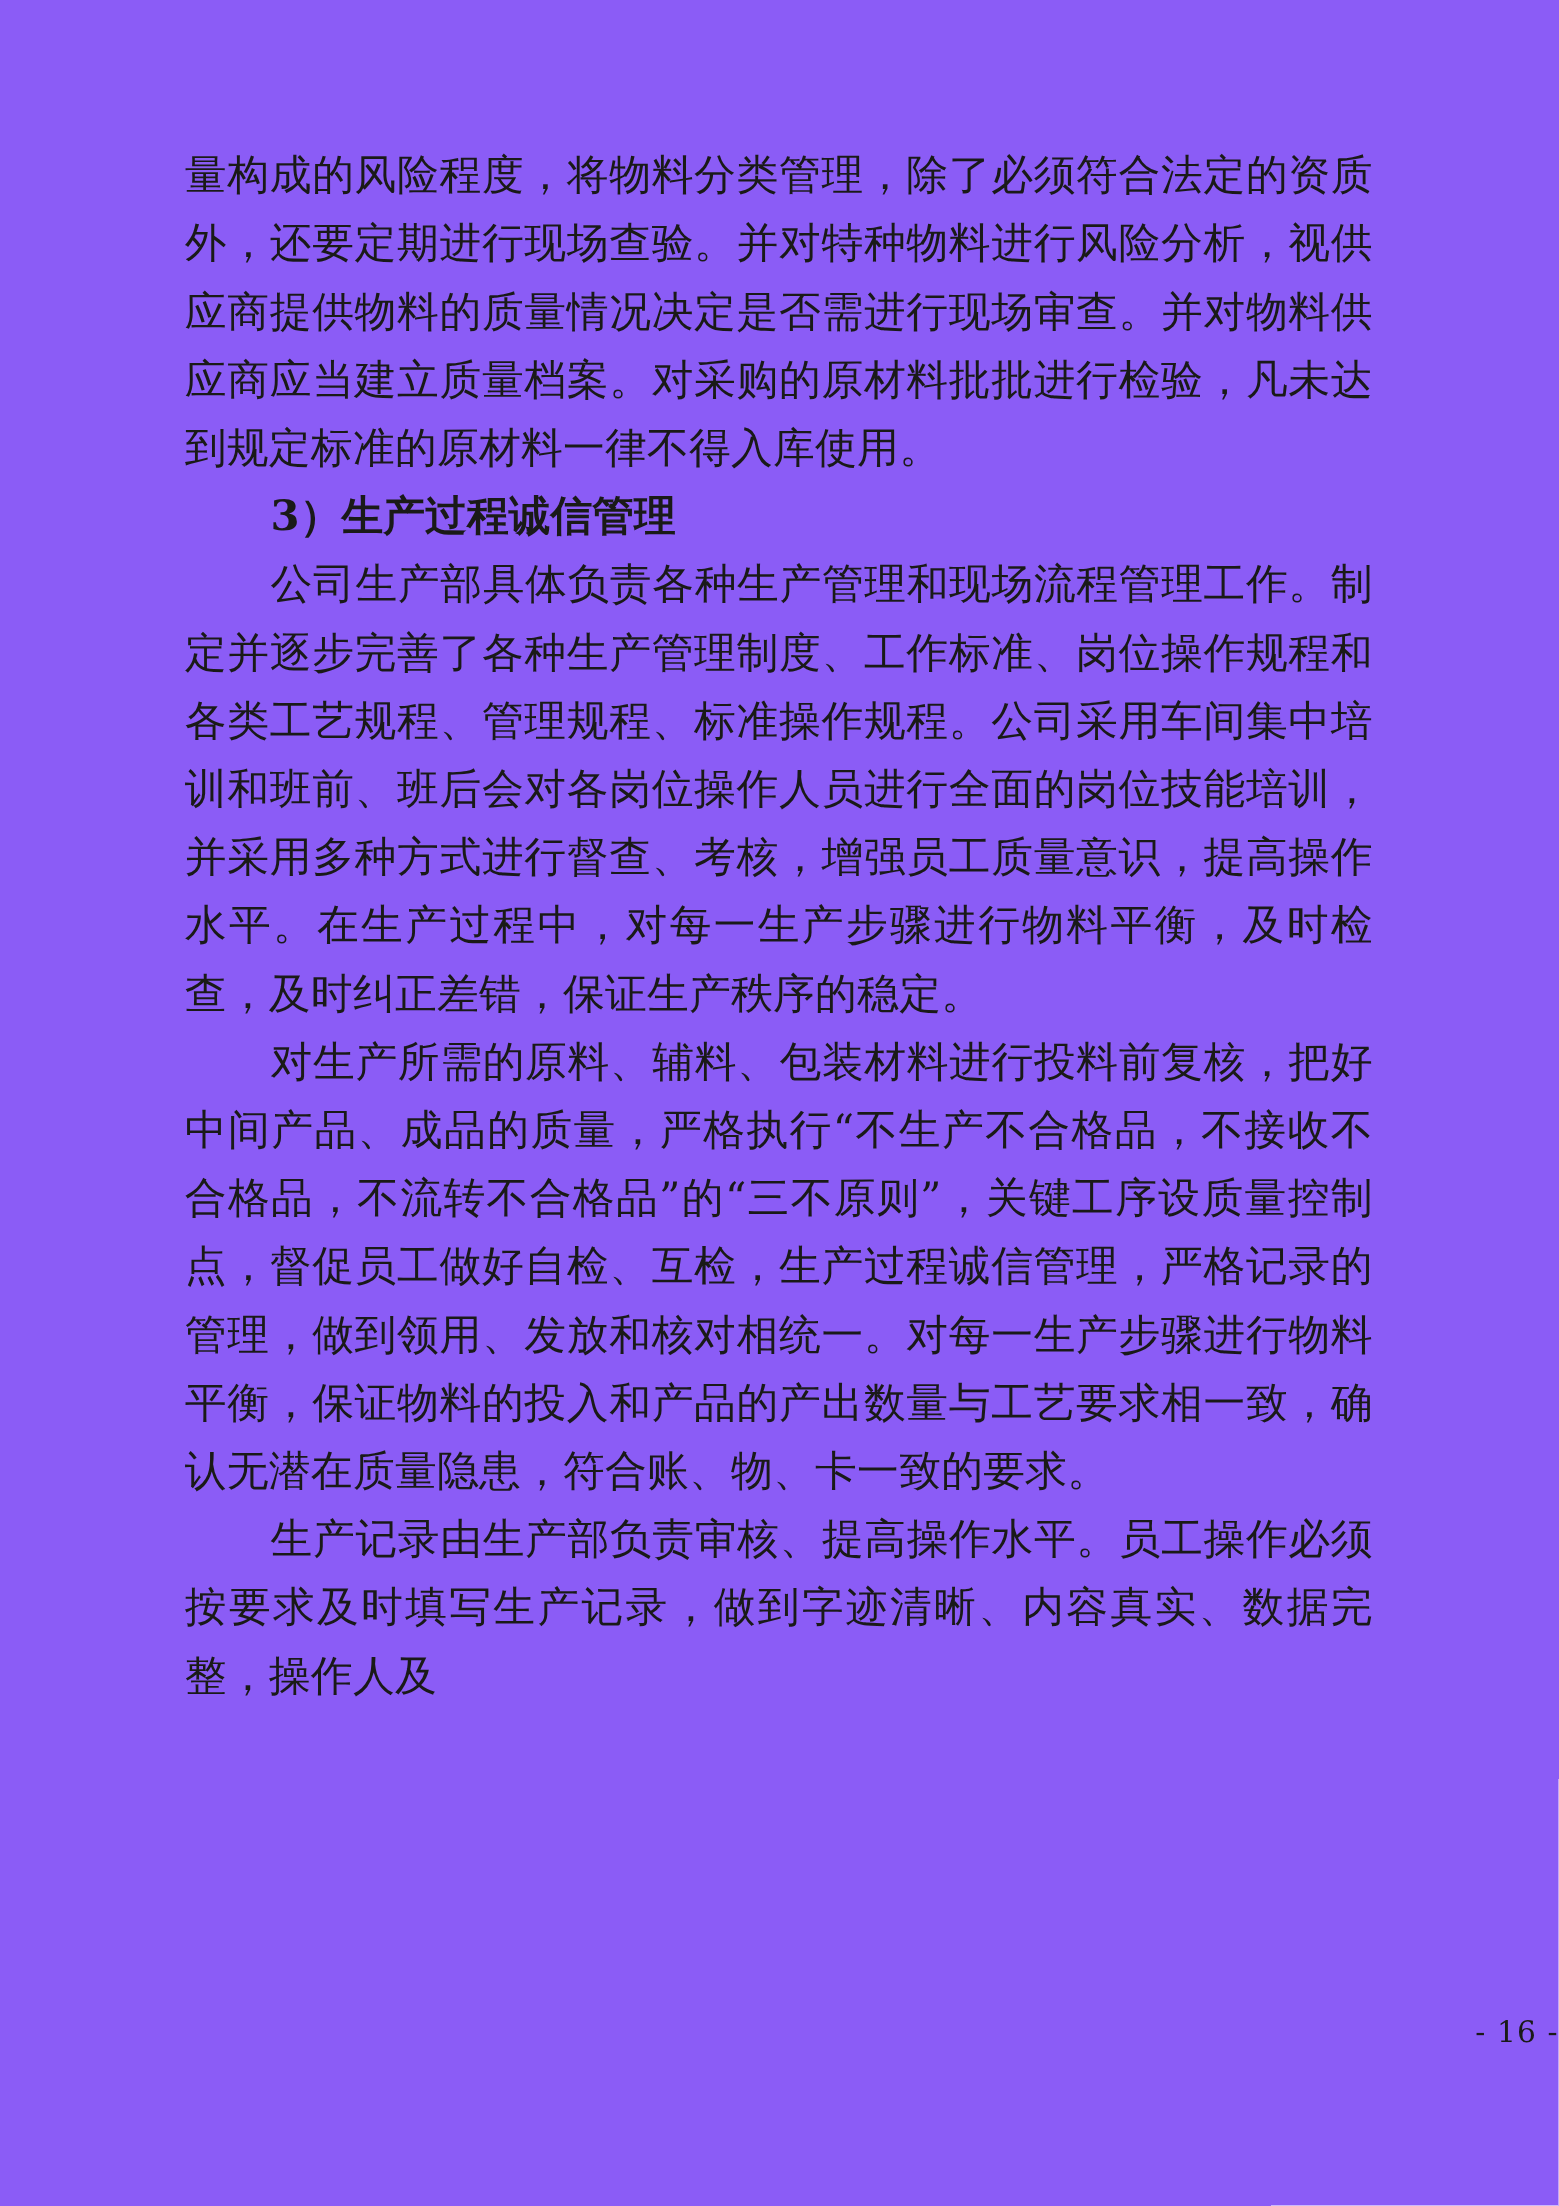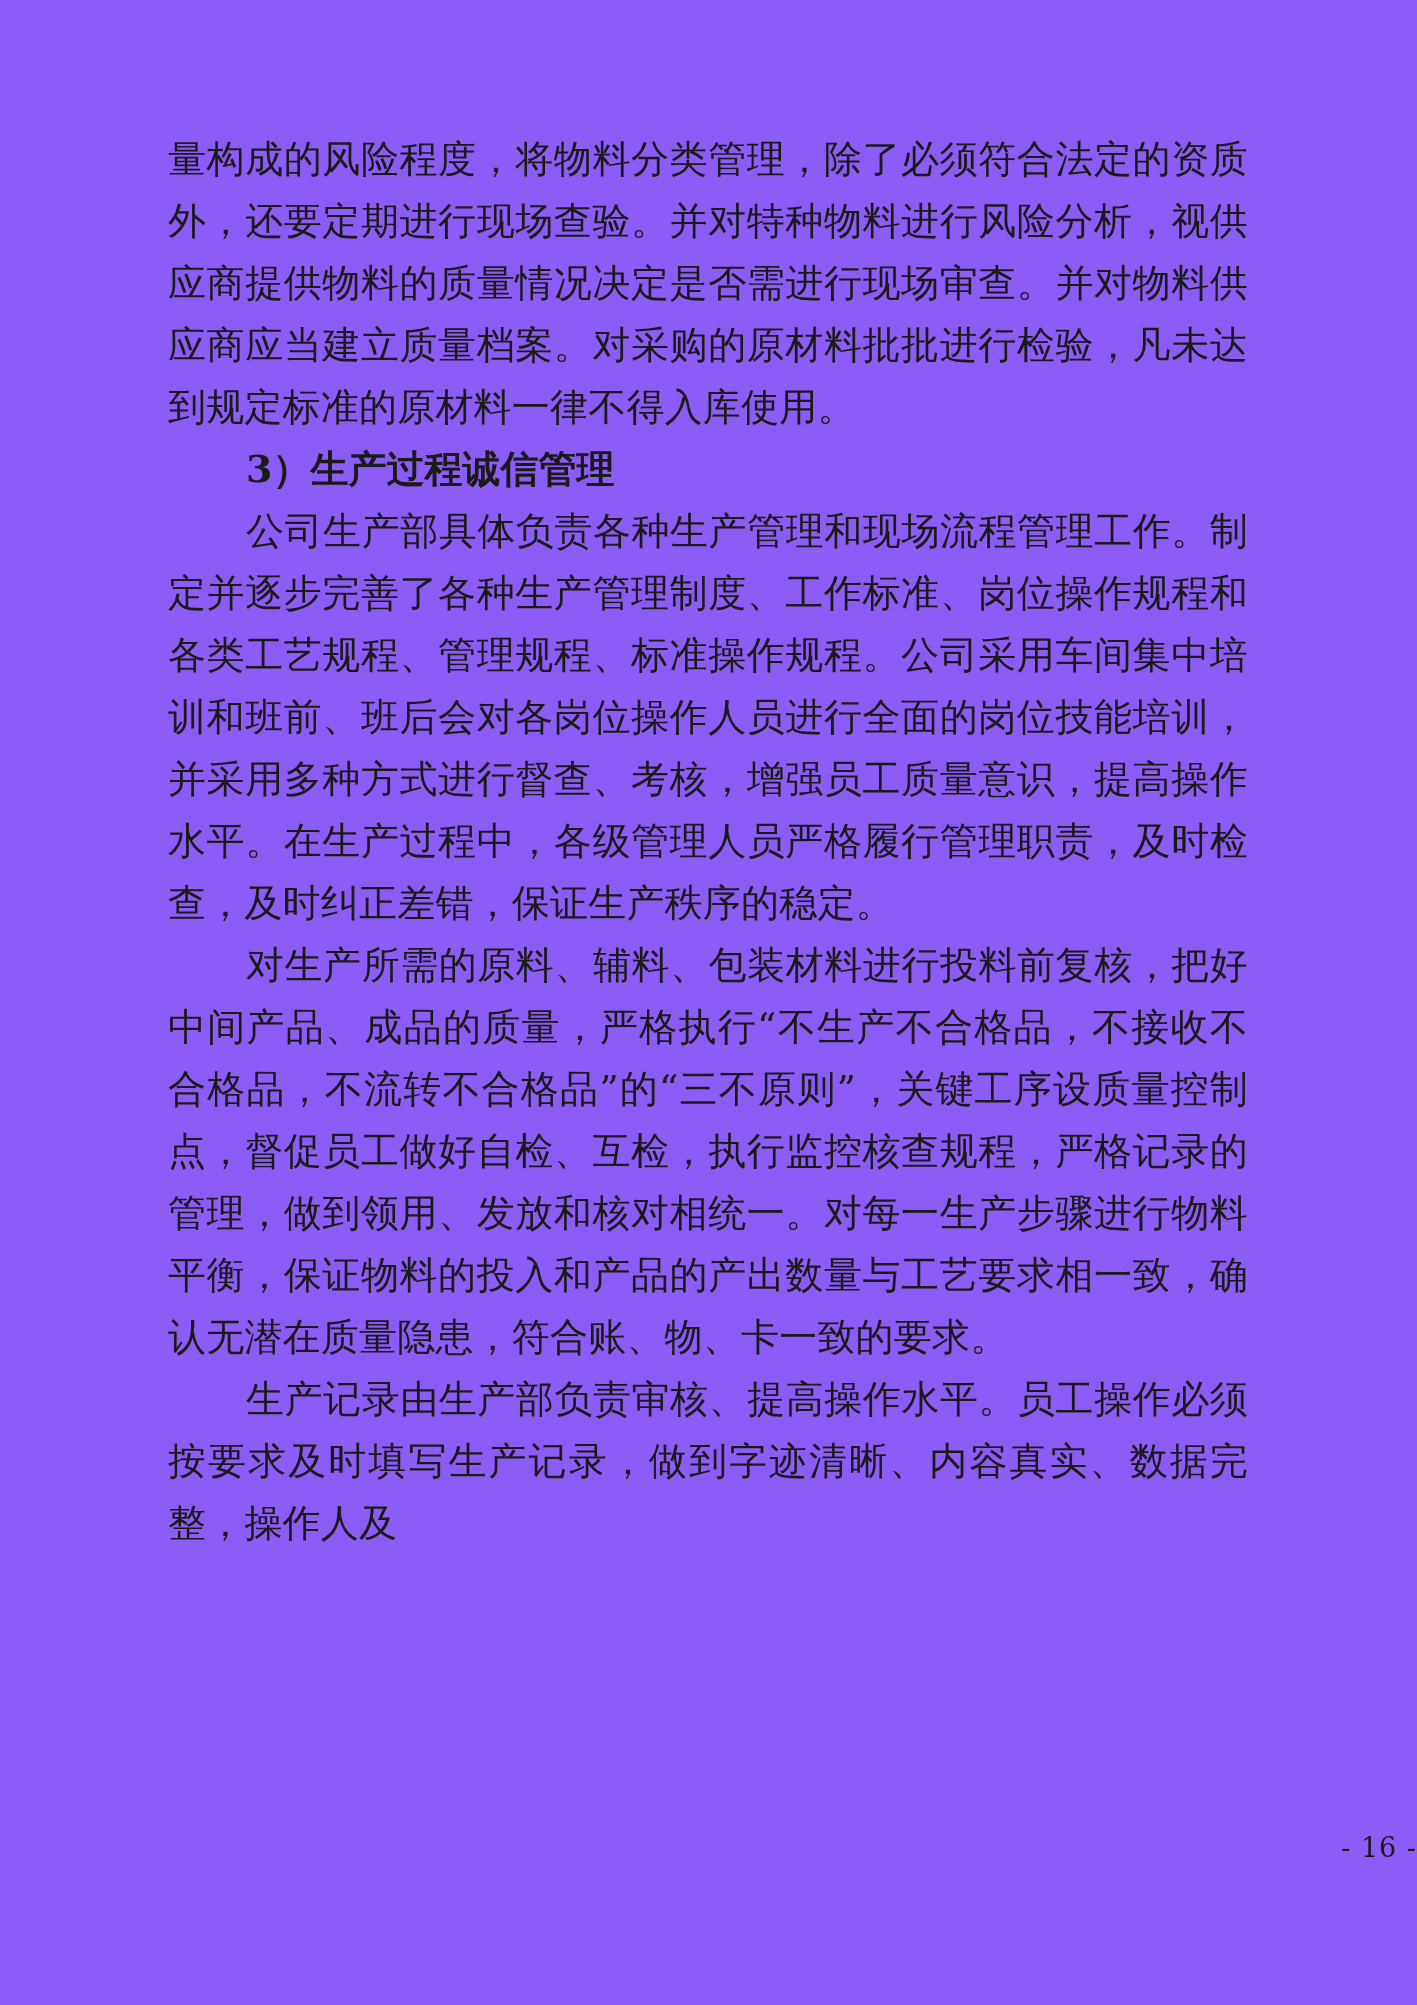--- a/index.html
+++ b/index.html
@@ -68,23 +68,23 @@
 <body>
 
 <div class="page">
 
   <div class="text-column">
 
     <p class="para cont">量构成的风险程度，将物料分类管理，除了必须符合法定的资质外，还要定期进行现场查验。并对特种物料进行风险分析，视供应商提供物料的质量情况决定是否需进行现场审查。并对物料供应商应当建立质量档案。对采购的原材料批批进行检验，凡未达到规定标准的原材料一律不得入库使用。</p>
 
     <p class="heading">3）生产过程诚信管理</p>
 
-    <p class="para indent">公司生产部具体负责各种生产管理和现场流程管理工作。制定并逐步完善了各种生产管理制度、工作标准、岗位操作规程和各类工艺规程、管理规程、标准操作规程。公司采用车间集中培训和班前、班后会对各岗位操作人员进行全面的岗位技能培训，并采用多种方式进行督查、考核，增强员工质量意识，提高操作水平。在生产过程中，各级管理人员严格履行管理职责，及时检查，及时纠正差错，保证生产秩序的稳定。</p>
+    <p class="para indent">公司生产部具体负责各种生产管理和现场流程管理工作。制定并逐步完善了各种生产管理制度、工作标准、岗位操作规程和各类工艺规程、管理规程、标准操作规程。公司采用车间集中培训和班前、班后会对各岗位操作人员进行全面的岗位技能培训，并采用多种方式进行督查、考核，增强员工质量意识，提高操作水平。在生产过程中，对每一生产步骤进行物料平衡，及时检查，及时纠正差错，保证生产秩序的稳定。</p>
 
-    <p class="para indent">对生产所需的原料、辅料、包装材料进行投料前复核，把好中间产品、成品的质量，严格执行“不生产不合格品，不接收不合格品，不流转不合格品”的“三不原则”，关键工序设质量控制点，督促员工做好自检、互检，执行监控核查规程，严格记录的管理，做到领用、发放和核对相统一。对每一生产步骤进行物料平衡，保证物料的投入和产品的产出数量与工艺要求相一致，确认无潜在质量隐患，符合账、物、卡一致的要求。</p>
+    <p class="para indent">对生产所需的原料、辅料、包装材料进行投料前复核，把好中间产品、成品的质量，严格执行“不生产不合格品，不接收不合格品，不流转不合格品”的“三不原则”，关键工序设质量控制点，督促员工做好自检、互检，生产过程诚信管理，严格记录的管理，做到领用、发放和核对相统一。对每一生产步骤进行物料平衡，保证物料的投入和产品的产出数量与工艺要求相一致，确认无潜在质量隐患，符合账、物、卡一致的要求。</p>
 
     <p class="para indent">生产记录由生产部负责审核、提高操作水平。员工操作必须按要求及时填写生产记录，做到字迹清晰、内容真实、数据完整，操作人及</p>
 
   </div>
 
   <div class="footer">- 16 -</div>
 
 </div>
 
 </body></html>

